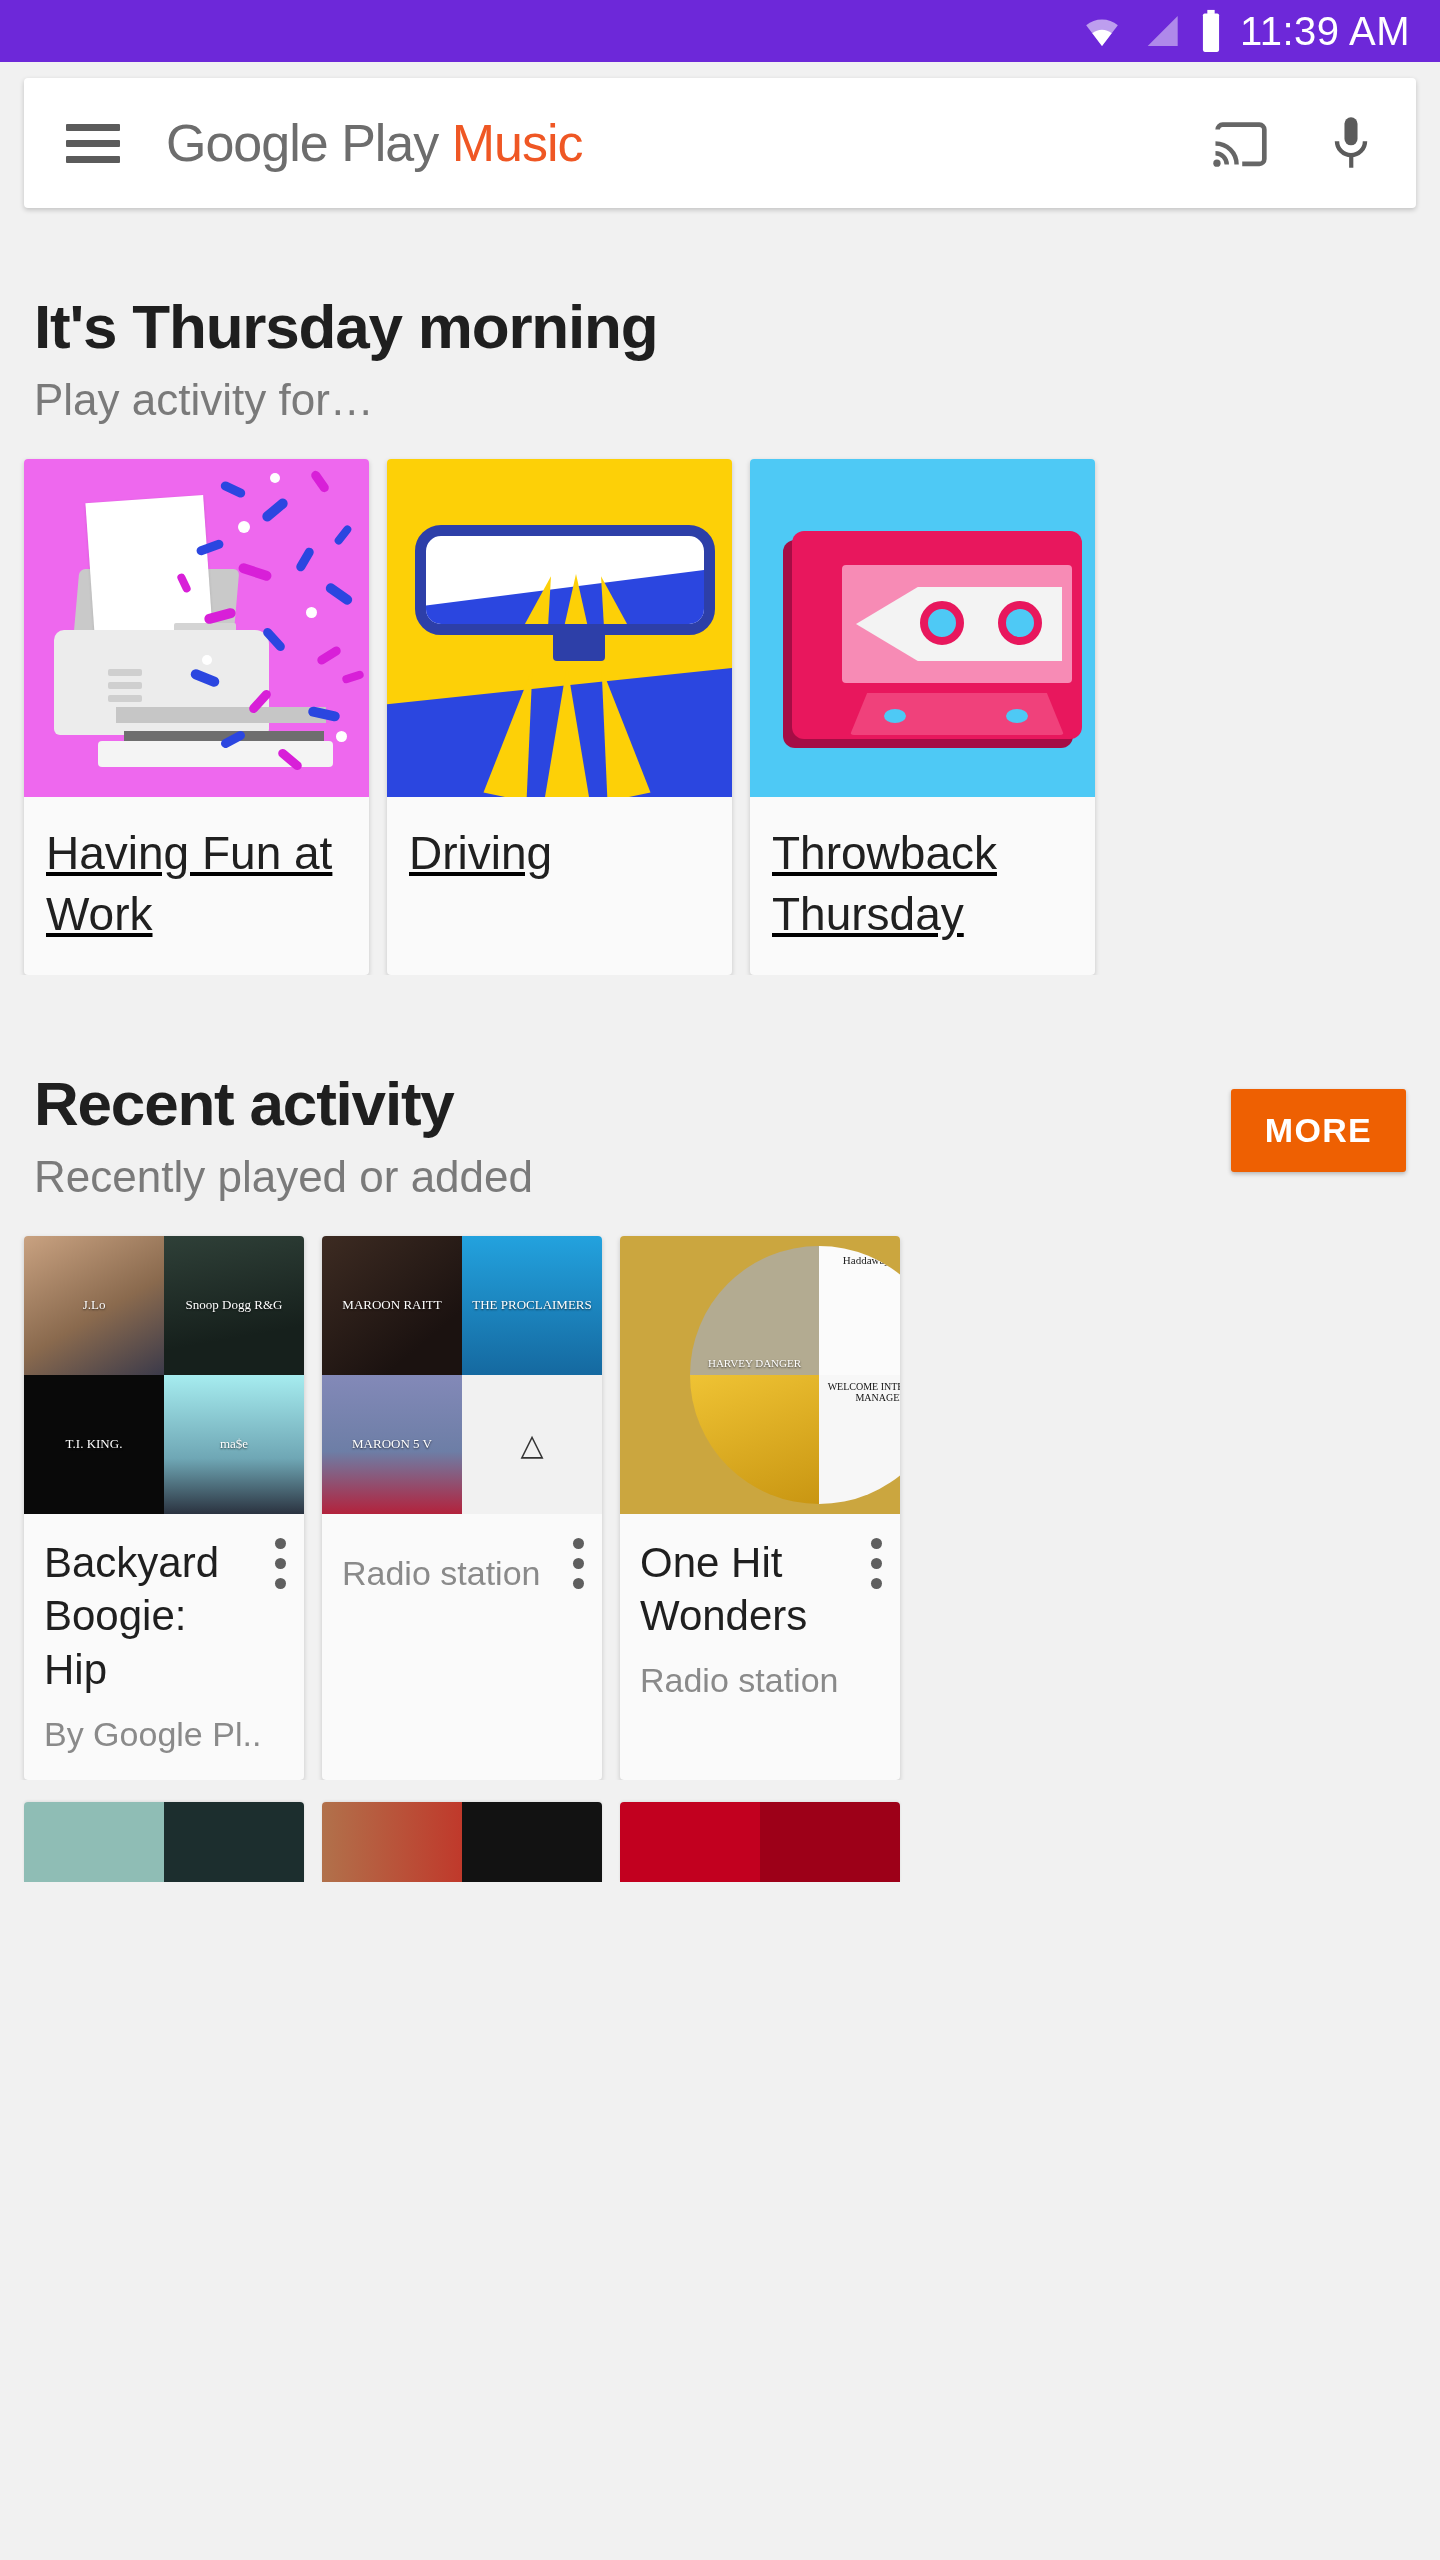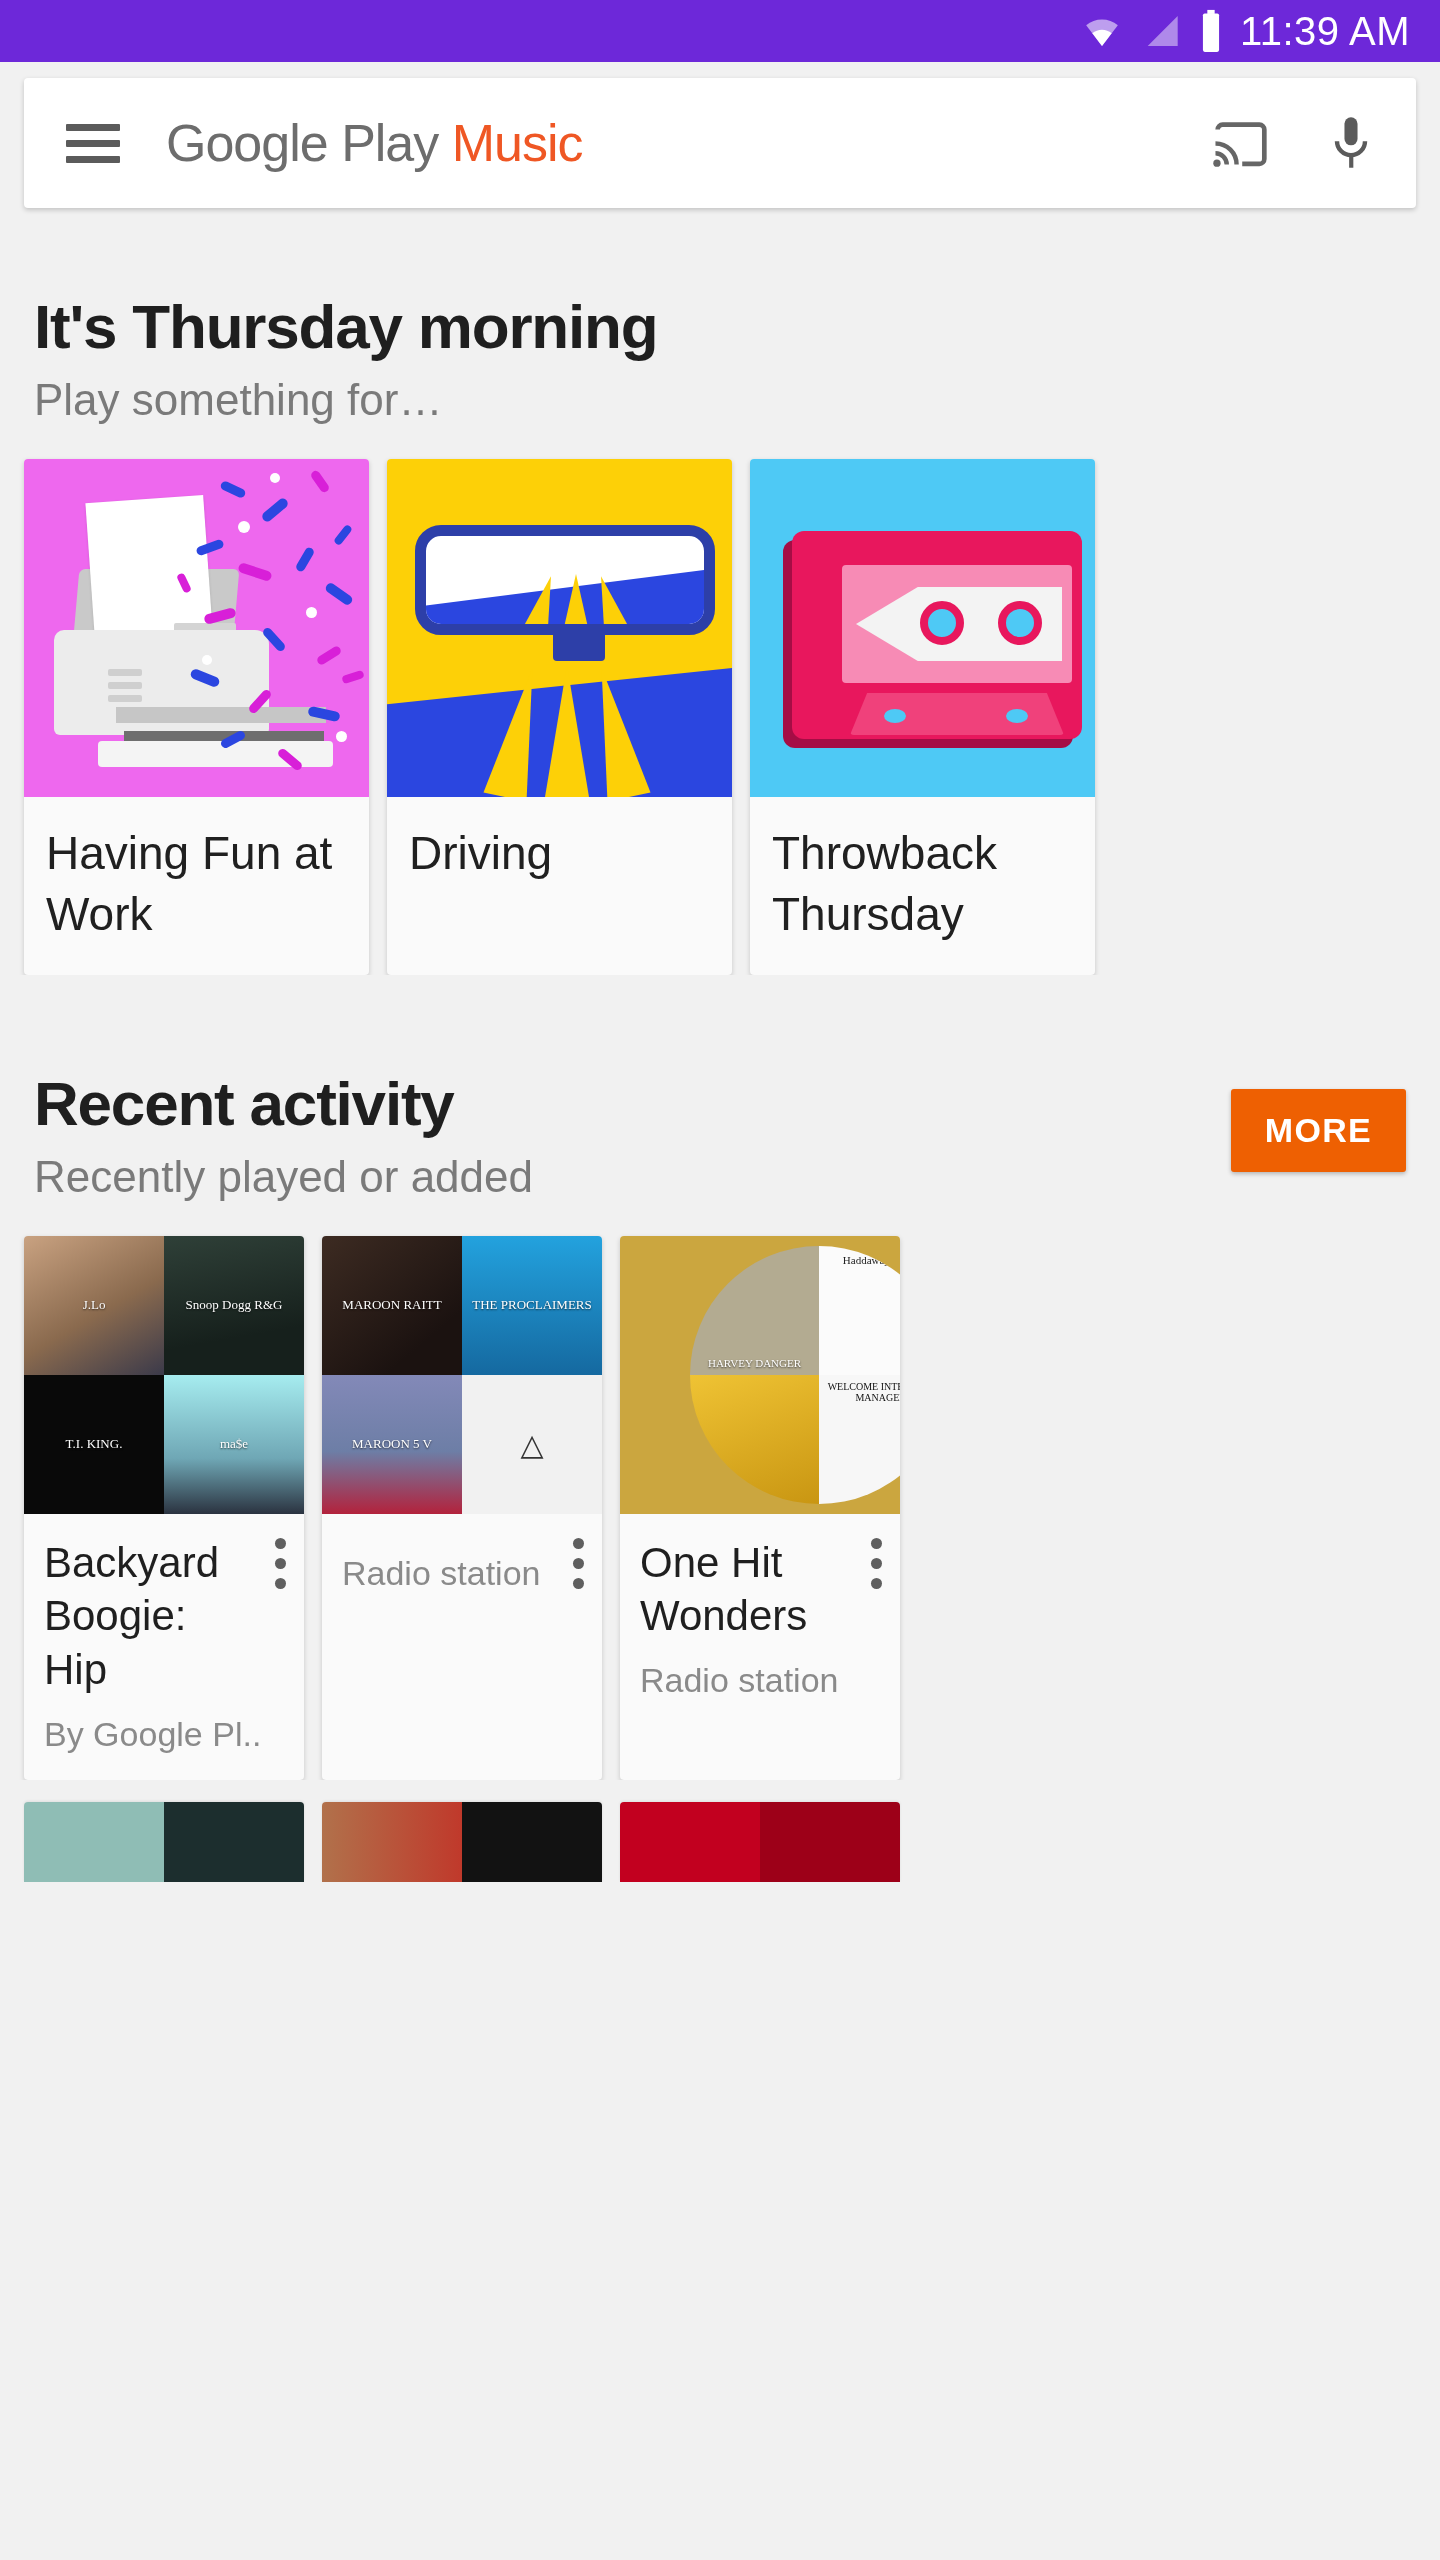--- a/index.html
+++ b/index.html
@@ -50,21 +50,21 @@
     background:#ee6002; color:#fff; font-size:34px; font-weight:700;
     letter-spacing:1.3px; padding:22px 34px; border:none; border-radius:3px;
     box-shadow:0 2px 4px rgba(0,0,0,.25); cursor:pointer; margin-top: 18px;
   }
 
   
   .strip { display:flex; gap:18px; padding: 34px 24px 0 24px; overflow:hidden; }
 
   .mood-card {
     flex: 0 0 345px; background:#fafafa; border-radius:4px;
-    box-shadow:0 2px 5px rgba(0,0,0,.18); overflow:hidden;
+    box-shadow:0 2px 5px rgba(0,0,0,.18); overflow:hidden;text-decoration:underline;
   }
   .mood-art { height: 338px; position:relative; overflow:hidden; }
   .mood-label {
     padding: 26px 22px 30px 22px; font-size:46px; color:#202020;
     line-height:1.32; min-height: 132px;
   }
 
   
   .art-fun { background:#ee68ee; }
   .printer-body{position:absolute;left:30px;bottom:62px;width:215px;height:105px;background:#ececec;border-radius:10px 14px 6px 6px;}
@@ -174,21 +174,21 @@
         <rect x="6.2" y="1" width="5.6" height="12" rx="2.8" fill="#5b5b5b"></rect>
         <path d="M3 11.2 a6 6 0 0 0 12 0" fill="none" stroke="#5b5b5b" stroke-width="1.9"></path>
         <rect x="8.2" y="17" width="1.8" height="5.6" fill="#5b5b5b"></rect>
       </svg>
     </div>
   </div>
 </div>
 
 <div class="sec-head">
   <div class="sec-title">It's Thursday morning</div>
-  <div class="sec-sub">Play something for…</div>
+  <div class="sec-sub">Play activity for…</div>
 </div>
 
 <div class="strip">
 
   <div class="mood-card">
     <div class="mood-art art-fun">
       <div class="printer-tray"></div>
       <div class="printer-paper"></div>
       <div class="printer-top"></div>
       <div class="printer-body"></div>

